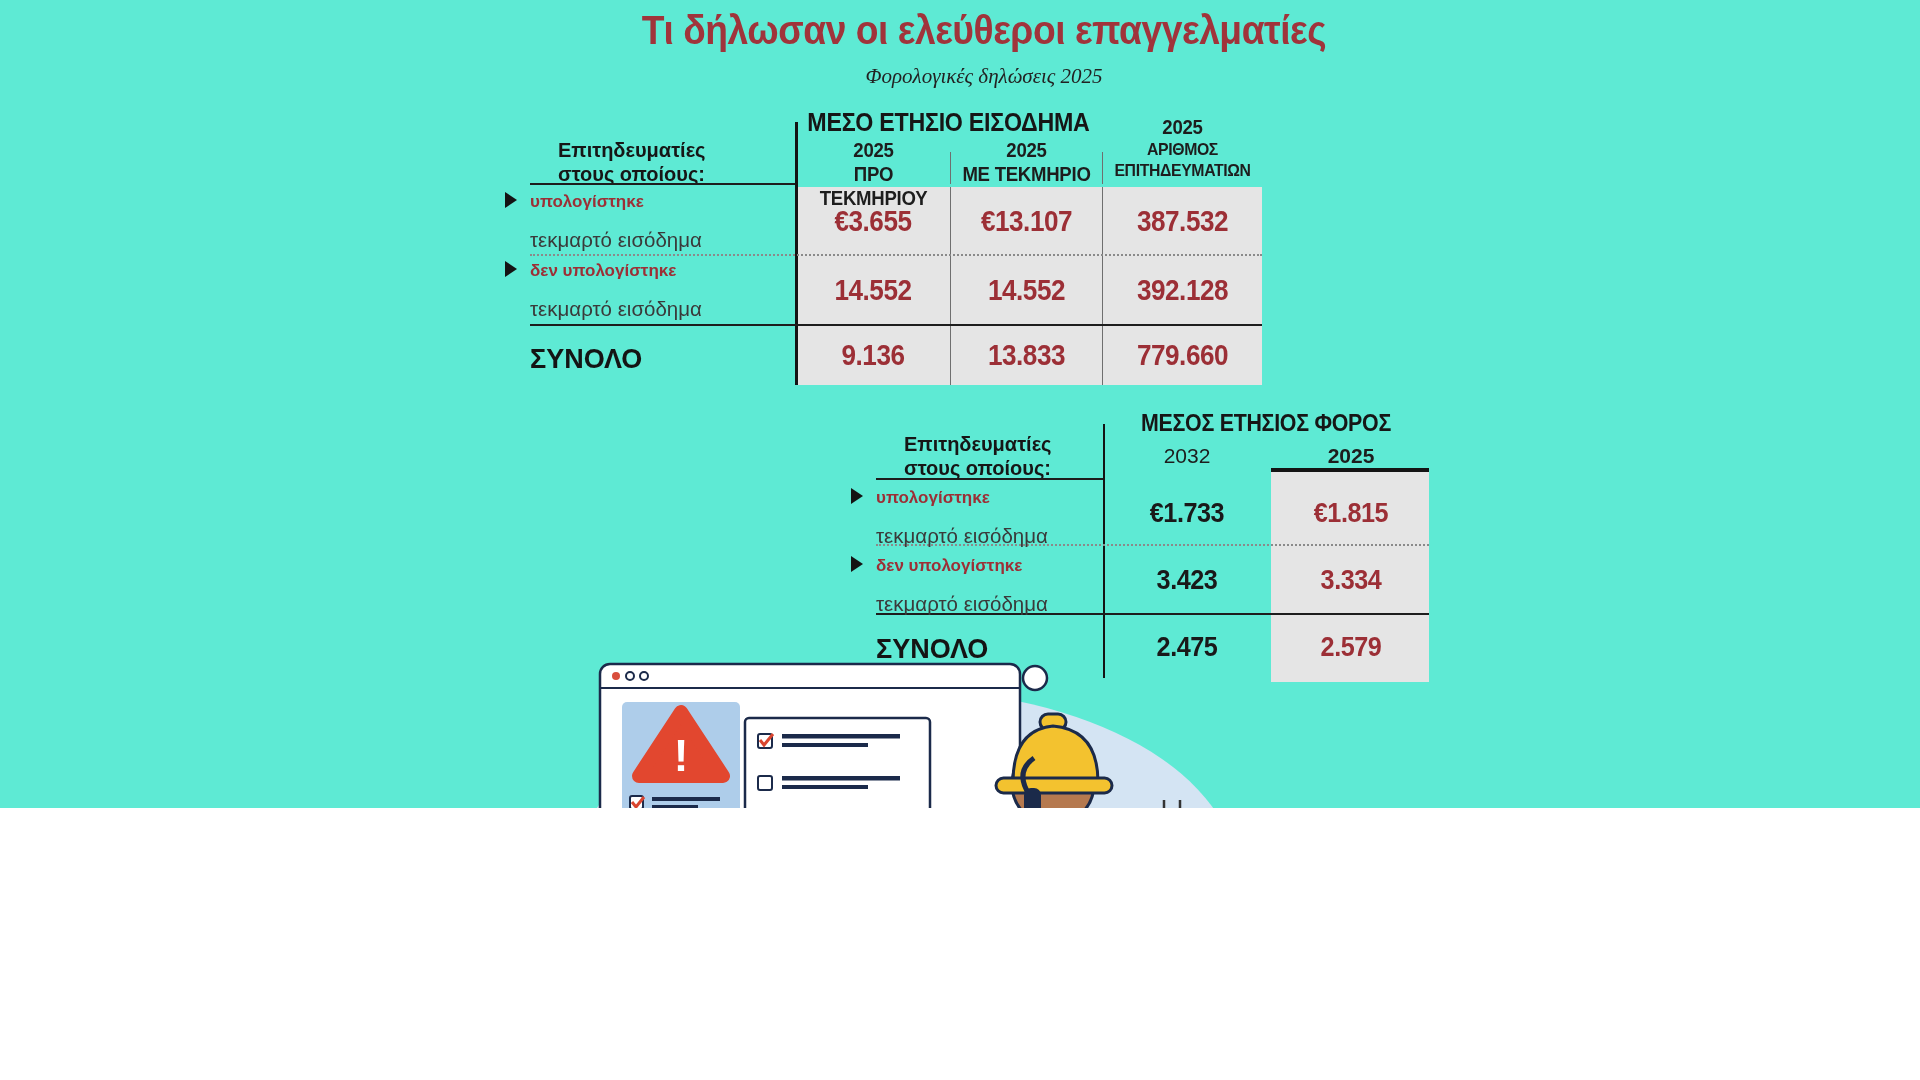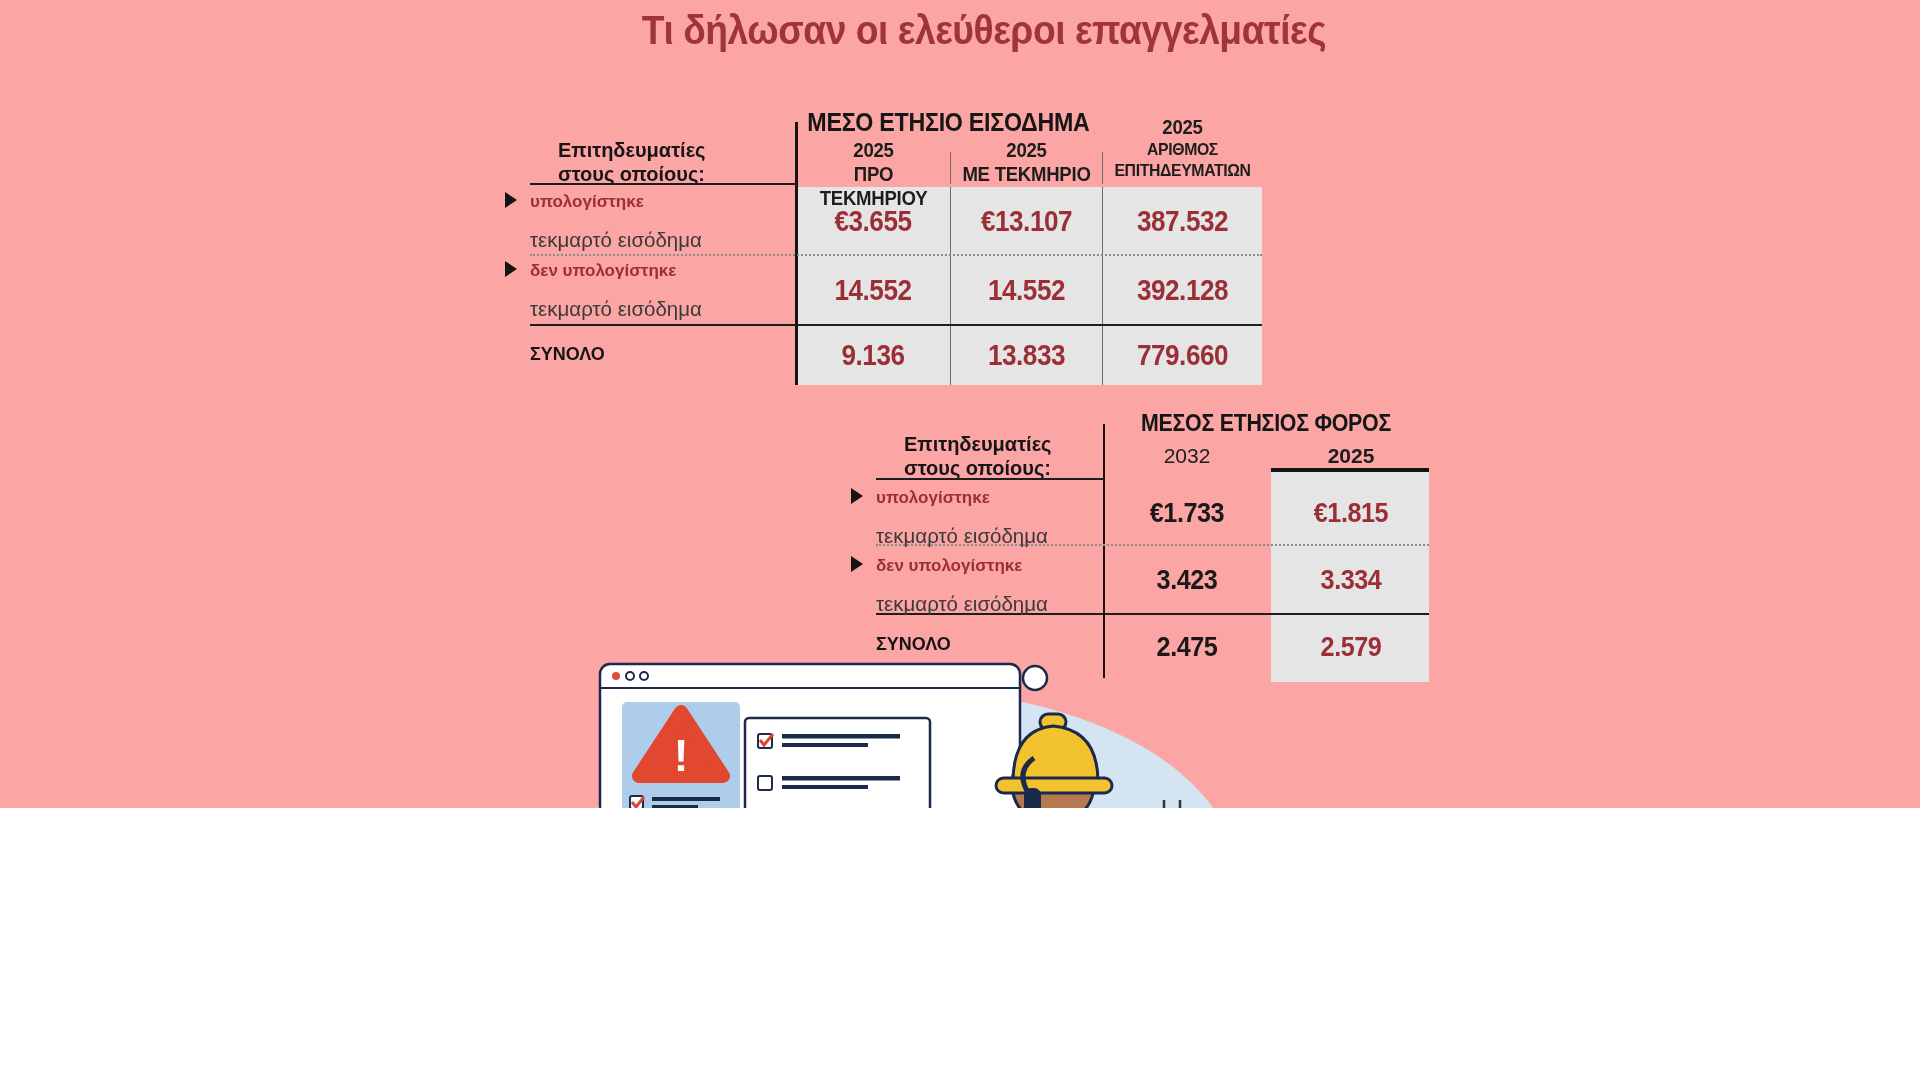--- a/index.html
+++ b/index.html
@@ -1,16 +1,16 @@
 <!DOCTYPE html>
 <html><head>
 <meta charset="utf-8">
 <style>
   html,body{margin:0;padding:0;background:#fff;}
-  .canvas{position:relative;width:1920px;height:808px;background:#fca5a5;overflow:hidden;
+  .canvas{position:relative;width:1920px;height:808px;background:#5eead4;overflow:hidden;
           font-family:"Liberation Sans",sans-serif;color:#1a1a1a;}
   .abs{position:absolute;}
   .cond{transform:scaleX(.93);transform-origin:center;}
   .title{top:8px;left:534px;width:900px;text-align:center;font-size:40px;font-weight:bold;
          letter-spacing:-.5px;color:#A0343B;}
   .subtitle{top:64px;left:534px;width:900px;text-align:center;font-size:21px;
             font-family:"Liberation Serif",serif;font-style:italic;color:#222;}
   .tbl{position:absolute;}
   .tbl-title{position:absolute;font-weight:bold;font-size:25px;color:#161616;text-align:center;white-space:nowrap;letter-spacing:-.3px;}
   .colhead{position:absolute;text-align:center;font-weight:bold;color:#1d1d1d;font-size:20px;line-height:24px;letter-spacing:-.3px;}
@@ -19,36 +19,37 @@
   .gray{position:absolute;background:#e5e5e5;}
   .vthick{position:absolute;width:3px;background:#141414;}
   .vthin{position:absolute;width:1px;background:#6f6f6f;}
   .hline{position:absolute;border-top:2px solid #1d1d1d;height:0;}
   .hdot{position:absolute;border-top:2px dotted #8a8a8a;height:0;}
   .tri{position:absolute;width:0;height:0;border-left:12px solid #141414;
        border-top:8px solid transparent;border-bottom:8px solid transparent;}
   .rlab{position:absolute;}
   .rlab .red{font-weight:bold;font-size:17px;color:#9C2F36;line-height:24px;}
   .rlab .sub{font-size:20.5px;color:#3a3a3a;line-height:24px;margin-top:14px;}
-  .total-lab{position:absolute;font-weight:bold;font-size:18px;color:#141414;}
+  .total-lab{position:absolute;font-weight:bold;font-size:27px;color:#141414;}
   .val{position:absolute;text-align:center;font-weight:bold;font-size:29px;line-height:32px;
        color:#9C2F36;letter-spacing:-.5px;transform:scaleX(.9);transform-origin:center;}
   .val.black{color:#191919;}
   .yr{position:absolute;text-align:center;font-size:21px;color:#1d1d1d;}
   .yr.bold{font-weight:bold;}
   .brand{top:1052px;left:1240px;width:194px;text-align:right;font-family:"Liberation Serif",serif;
          font-size:18px;letter-spacing:1px;color:#1c1c1c;}
   .bluebar{top:1062px;left:534px;width:794px;height:11px;background:#cde6f2;}
 </style>
 </head>
 <body>
 
 <div class="canvas">
 
   <div class="abs title cond">Τι δήλωσαν οι ελεύθεροι επαγγελματίες</div>
+  <div class="abs subtitle">Φορολογικές δηλώσεις 2025</div>
 
   <div class="tbl" style="left:505px;top:108px;width:757px;height:278px;">
 
     <div class="tbl-title cond" style="left:290px;width:307px;top:0;">ΜΕΣΟ ΕΤΗΣΙΟ ΕΙΣΟΔΗΜΑ</div>
 
     <div class="rowhead" style="left:25px;top:30px;">
       <div>Επιτηδευματίες</div>
       <div>στους οποίους:</div>
     </div>
     <div class="hline" style="left:25px;top:75px;width:265px;"></div>

